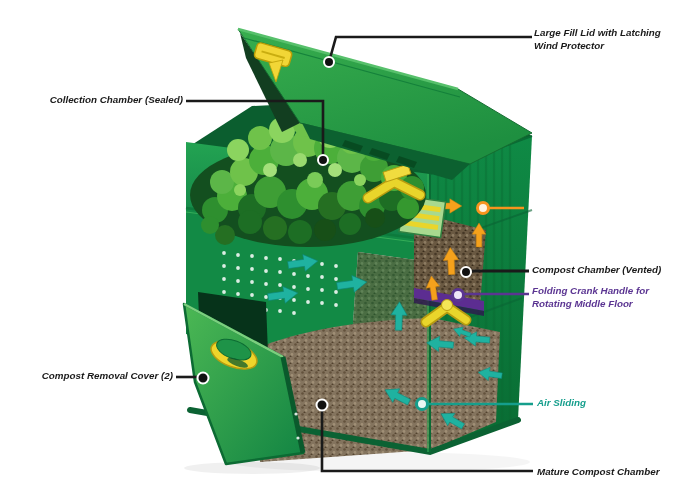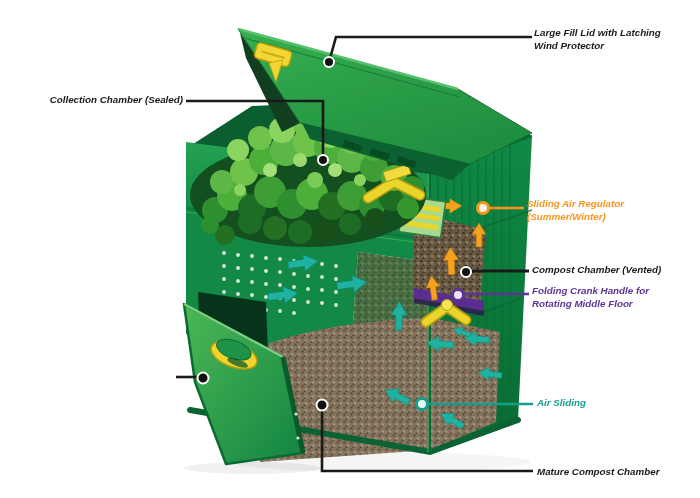--- a/index.html
+++ b/index.html
@@ -288,19 +288,19 @@
     <circle cx="422" cy="404" r="5.5" fill="#E8F7F3" stroke="#159E8C" stroke-width="3"></circle>
     <path d="M176,377 L198,377" stroke="#1A1A1A" stroke-width="2.6"></path>
     <circle cx="203" cy="378" r="5.5" fill="#111" stroke="#fff" stroke-width="2"></circle>
     <path d="M322,404 L322,471 L533,471" stroke="#1A1A1A" stroke-width="2.6"></path>
     <circle cx="322" cy="405" r="5.5" fill="#111" stroke="#fff" stroke-width="2"></circle>
   </g>
 </svg>
 
 <div class="lbl right" id="lbl-collection" style="color: rgb(26, 26, 26);">Collection Chamber (Sealed)</div>
 <div class="lbl" id="lbl-fill-lid" style="color: rgb(26, 26, 26);">Large Fill Lid with Latching Wind Protector</div>
-<div class="lbl" id="lbl-regulator" style="color: rgb(247, 148, 30);">Sliding Air Regulator (Summer/Winter)</div>
 <div class="lbl" id="lbl-compost-chamber" style="color: rgb(26, 26, 26);">Compost Chamber (Vented)</div>
 <div class="lbl" id="lbl-crank" style="color: rgb(91, 53, 146);">Folding Crank Handle for Rotating Middle Floor</div>
 <div class="lbl" id="lbl-air" style="color: rgb(21, 158, 140);">Air Sliding</div>
+<div class="lbl right" id="lbl-removal" style="color: rgb(26, 26, 26);">Compost Removal Cover (2)</div>
 <div class="lbl" id="lbl-mature" style="color: rgb(26, 26, 26);">Mature Compost Chamber</div>
 
 </div>
 
 </body></html>

